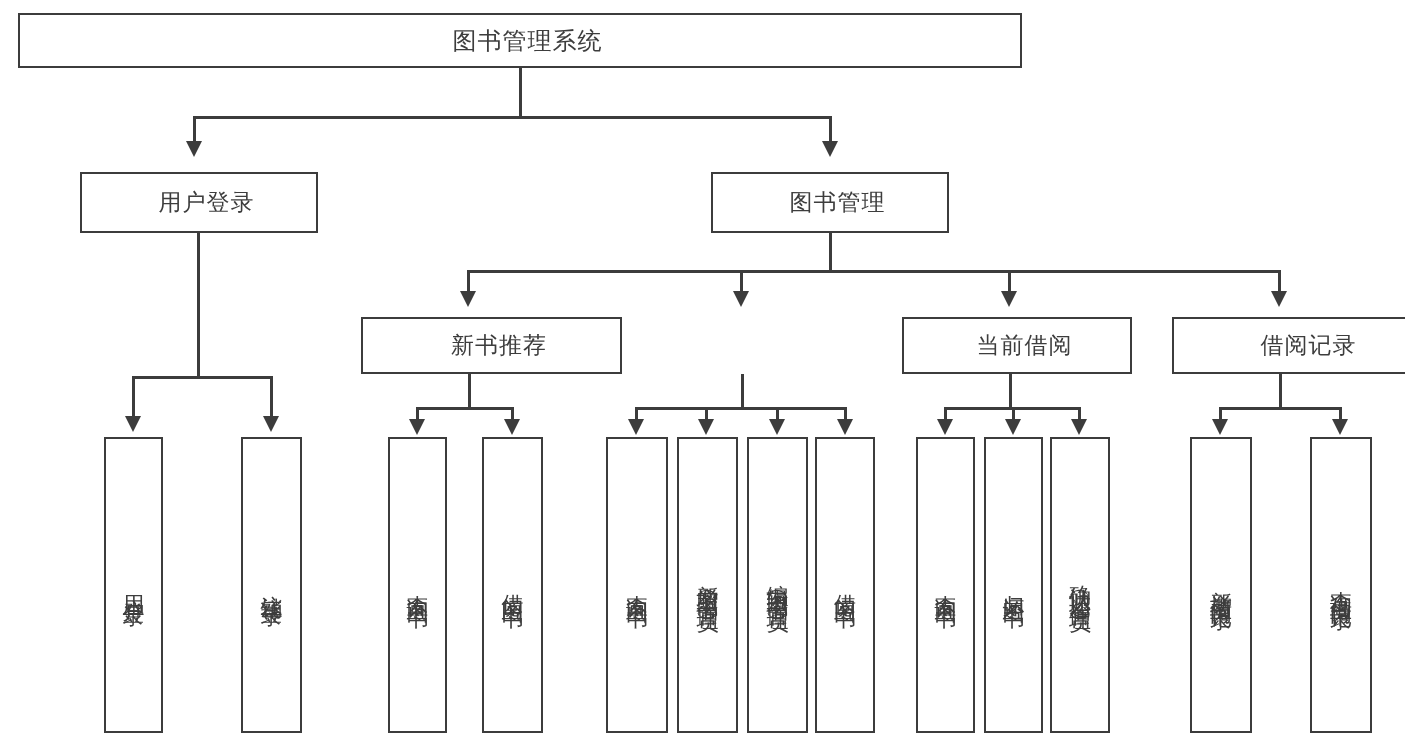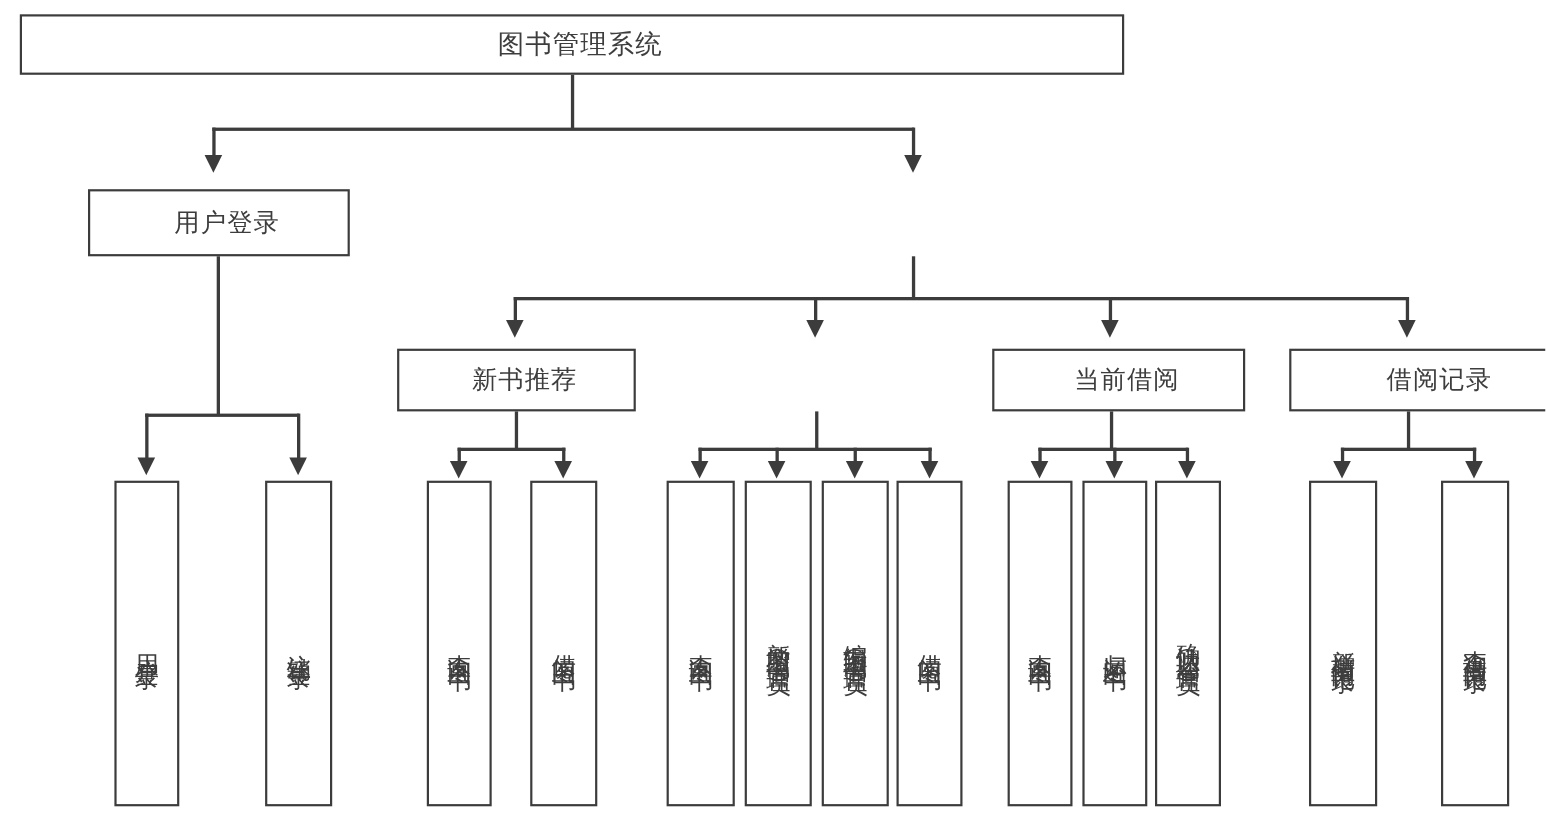--- a/index.html
+++ b/index.html
@@ -86,40 +86,43 @@
   <div class="conn h" style="left:193px; top:116px; width:638px; height:2.5px;"></div>
 
   <div class="conn v" style="left:193px; top:116px; width:2.5px; height:29px;"></div>
   <div class="arrow" style="left:186px; top:141px;"></div>
   <div class="conn v" style="left:829px; top:116px; width:2.5px; height:29px;"></div>
   <div class="arrow" style="left:822px; top:141px;"></div>
 
   <div class="node" style="left:80px; top:172px; width:238px; height:61px;">
     <span class="lbl">用户登录</span>
   </div>
+  <div class="node" style="left:711px; top:172px; width:238px; height:61px;">
+    <span class="lbl">图书管理</span>
+  </div>
 
   <div class="conn v" style="left:197px; top:233px; width:2.5px; height:145px;"></div>
   <div class="conn h" style="left:132px; top:376px; width:140px; height:2.5px;"></div>
   <div class="conn v" style="left:132px; top:376px; width:2.5px; height:44px;"></div>
   <div class="arrow" style="left:125px; top:416px;"></div>
   <div class="conn v" style="left:270px; top:376px; width:2.5px; height:44px;"></div>
   <div class="arrow" style="left:263px; top:416px;"></div>
 
   <div class="conn v" style="left:829px; top:233px; width:2.5px; height:39px;"></div>
   <div class="conn h" style="left:467px; top:270px; width:813px; height:2.5px;"></div>
   <div class="conn v" style="left:467px; top:270px; width:2.5px; height:25px;"></div>
   <div class="arrow" style="left:460px; top:291px;"></div>
   <div class="conn v" style="left:740px; top:270px; width:2.5px; height:25px;"></div>
   <div class="arrow" style="left:733px; top:291px;"></div>
   <div class="conn v" style="left:1008px; top:270px; width:2.5px; height:25px;"></div>
   <div class="arrow" style="left:1001px; top:291px;"></div>
   <div class="conn v" style="left:1278px; top:270px; width:2.5px; height:25px;"></div>
   <div class="arrow" style="left:1271px; top:291px;"></div>
 
-  <div class="node" style="left:361px; top:317px; width:217px; height:57px;">
+  <div class="node" style="left:361px; top:317px; width:261px; height:57px;">
     <span class="lbl">新书推荐</span>
   </div>
   <div class="node" style="left:902px; top:317px; width:230px; height:57px;">
     <span class="lbl">当前借阅</span>
   </div>
   <div class="node" style="left:1172px; top:317px; width:258px; height:57px;">
     <span class="lbl">借阅记录</span>
   </div>
 
   <div class="conn v" style="left:468px; top:374px; width:2.5px; height:35px;"></div>

